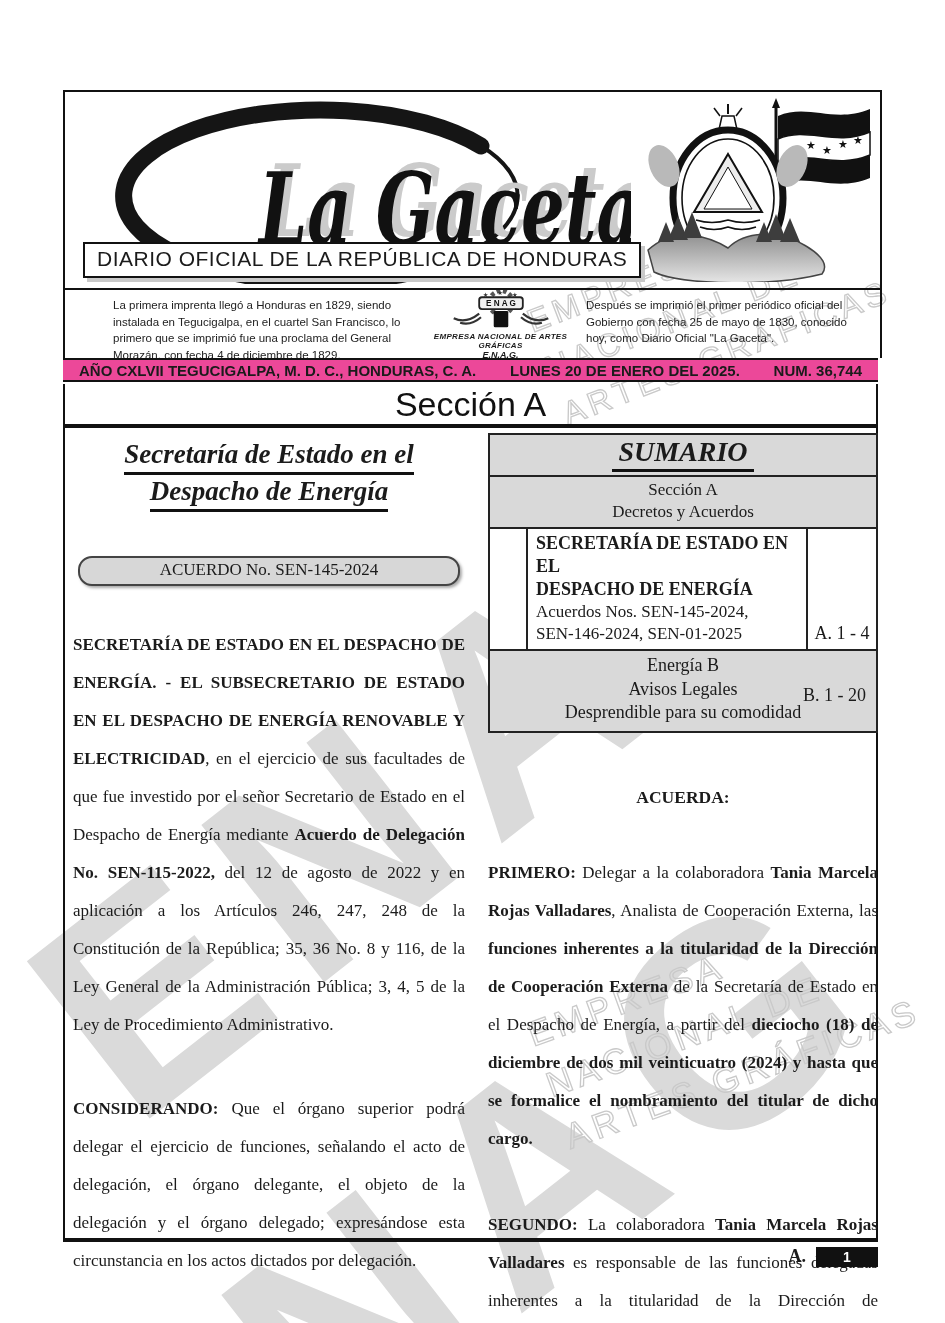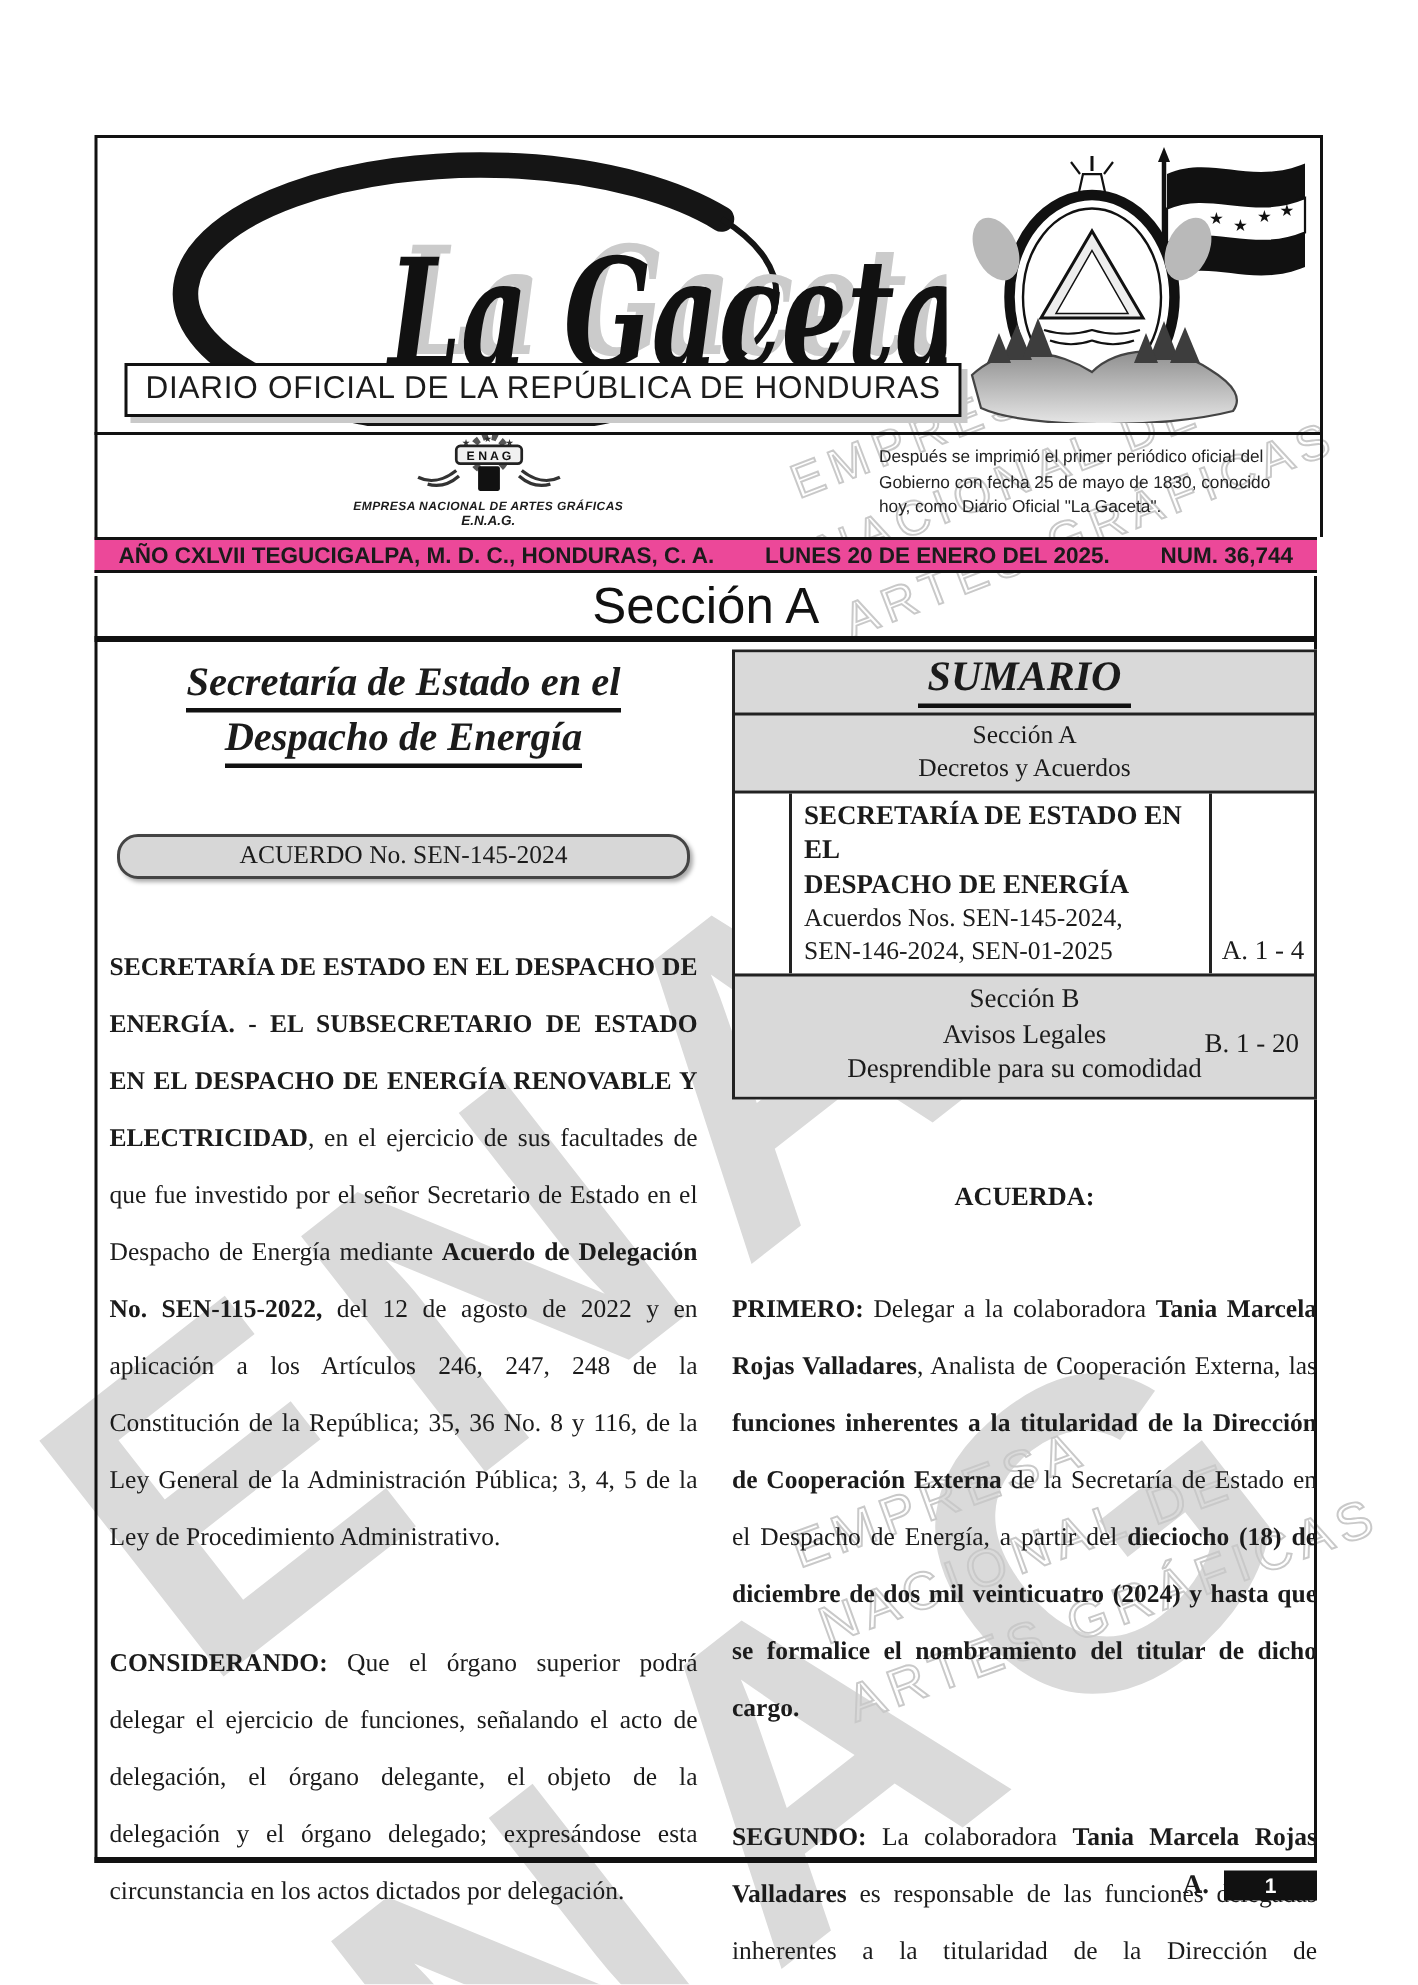--- a/index.html
+++ b/index.html
@@ -169,20 +169,21 @@
             <polygon points="40,126 48,146 32,146"></polygon>
             <polygon points="150,118 160,144 140,144"></polygon>
               <polygon points="164,122 174,146 154,146"></polygon>
             <polygon points="138,126 146,146 130,146"></polygon>
           </g>
         </g>
       </svg>
     </div>
 
     <div class="notes-row">
+      <div class="note note-left">La primera imprenta llegó a Honduras en 1829, siendo instalada en Tegucigalpa, en el cuartel San Francisco, lo primero que se imprimió fue una proclama del General Morazán, con fecha 4 de diciembre de 1829.</div>
       <div class="enag-block">
         <svg width="110" height="40" viewBox="0 0 120 44">
           <circle cx="60" cy="14" r="13" fill="none" stroke="#555" stroke-width="5" stroke-dasharray="4 3"></circle>
           <text x="40" y="8" font-size="7" fill="#333">★</text>
           <text x="56" y="5" font-size="7" fill="#333">★</text>
           <text x="72" y="8" font-size="7" fill="#333">★</text>
           <rect x="36" y="8" width="48" height="13" rx="3" fill="#f0f0f0" stroke="#222" stroke-width="2"></rect>
           <text x="60" y="18" text-anchor="middle" font-family="Liberation Sans, sans-serif" font-weight="bold" font-size="9" fill="#111">E N A G</text>
           <g stroke="#333" stroke-width="2.4" fill="none">
             <path d="M36,26 C26,34 16,35 8,31"></path>
@@ -232,21 +233,21 @@
             <div class="cell-spacer"></div>
             <div class="cell-main">
               <div class="org">SECRETARÍA DE ESTADO EN EL</div>
               <div class="org">DESPACHO DE ENERGÍA</div>
               <div>Acuerdos Nos. SEN-145-2024,</div>
               <div>SEN-146-2024, SEN-01-2025</div>
             </div>
             <div class="cell-pages">A. 1 - 4</div>
           </div>
           <div class="sum-secb">
-            <div>Sección B</div>
+            <div>Energía B</div>
             <div>Avisos Legales</div>
             <span class="secb-pages">B.  1 - 20</span>
             <div>Desprendible para su comodidad</div>
           </div>
         </div>
 
         <div class="acuerda">ACUERDA:</div>
         <p class="para rp1"><b>PRIMERO:</b><span> Delegar a la colaboradora </span><b>Tania Marcela Rojas Valladares</b><span>, Analista de Cooperación Externa, las </span><b>funciones inherentes a la titularidad de la Dirección de Cooperación Externa</b><span> de la Secretaría de Estado en el Despacho de Energía, a partir del </span><b>dieciocho (18) de diciembre de dos mil veinticuatro (2024) y hasta que se formalice el nombramiento del titular de dicho cargo.</b></p>
         <p class="para rp2"><b>SEGUNDO:</b><span> La colaboradora </span><b>Tania Marcela Rojas Valladares</b><span> es responsable de las funciones delegadas inherentes a la titularidad de la Dirección de Cooperación Externa y en los actos que ejecute por delegación expresará</span></p>
       </div>

